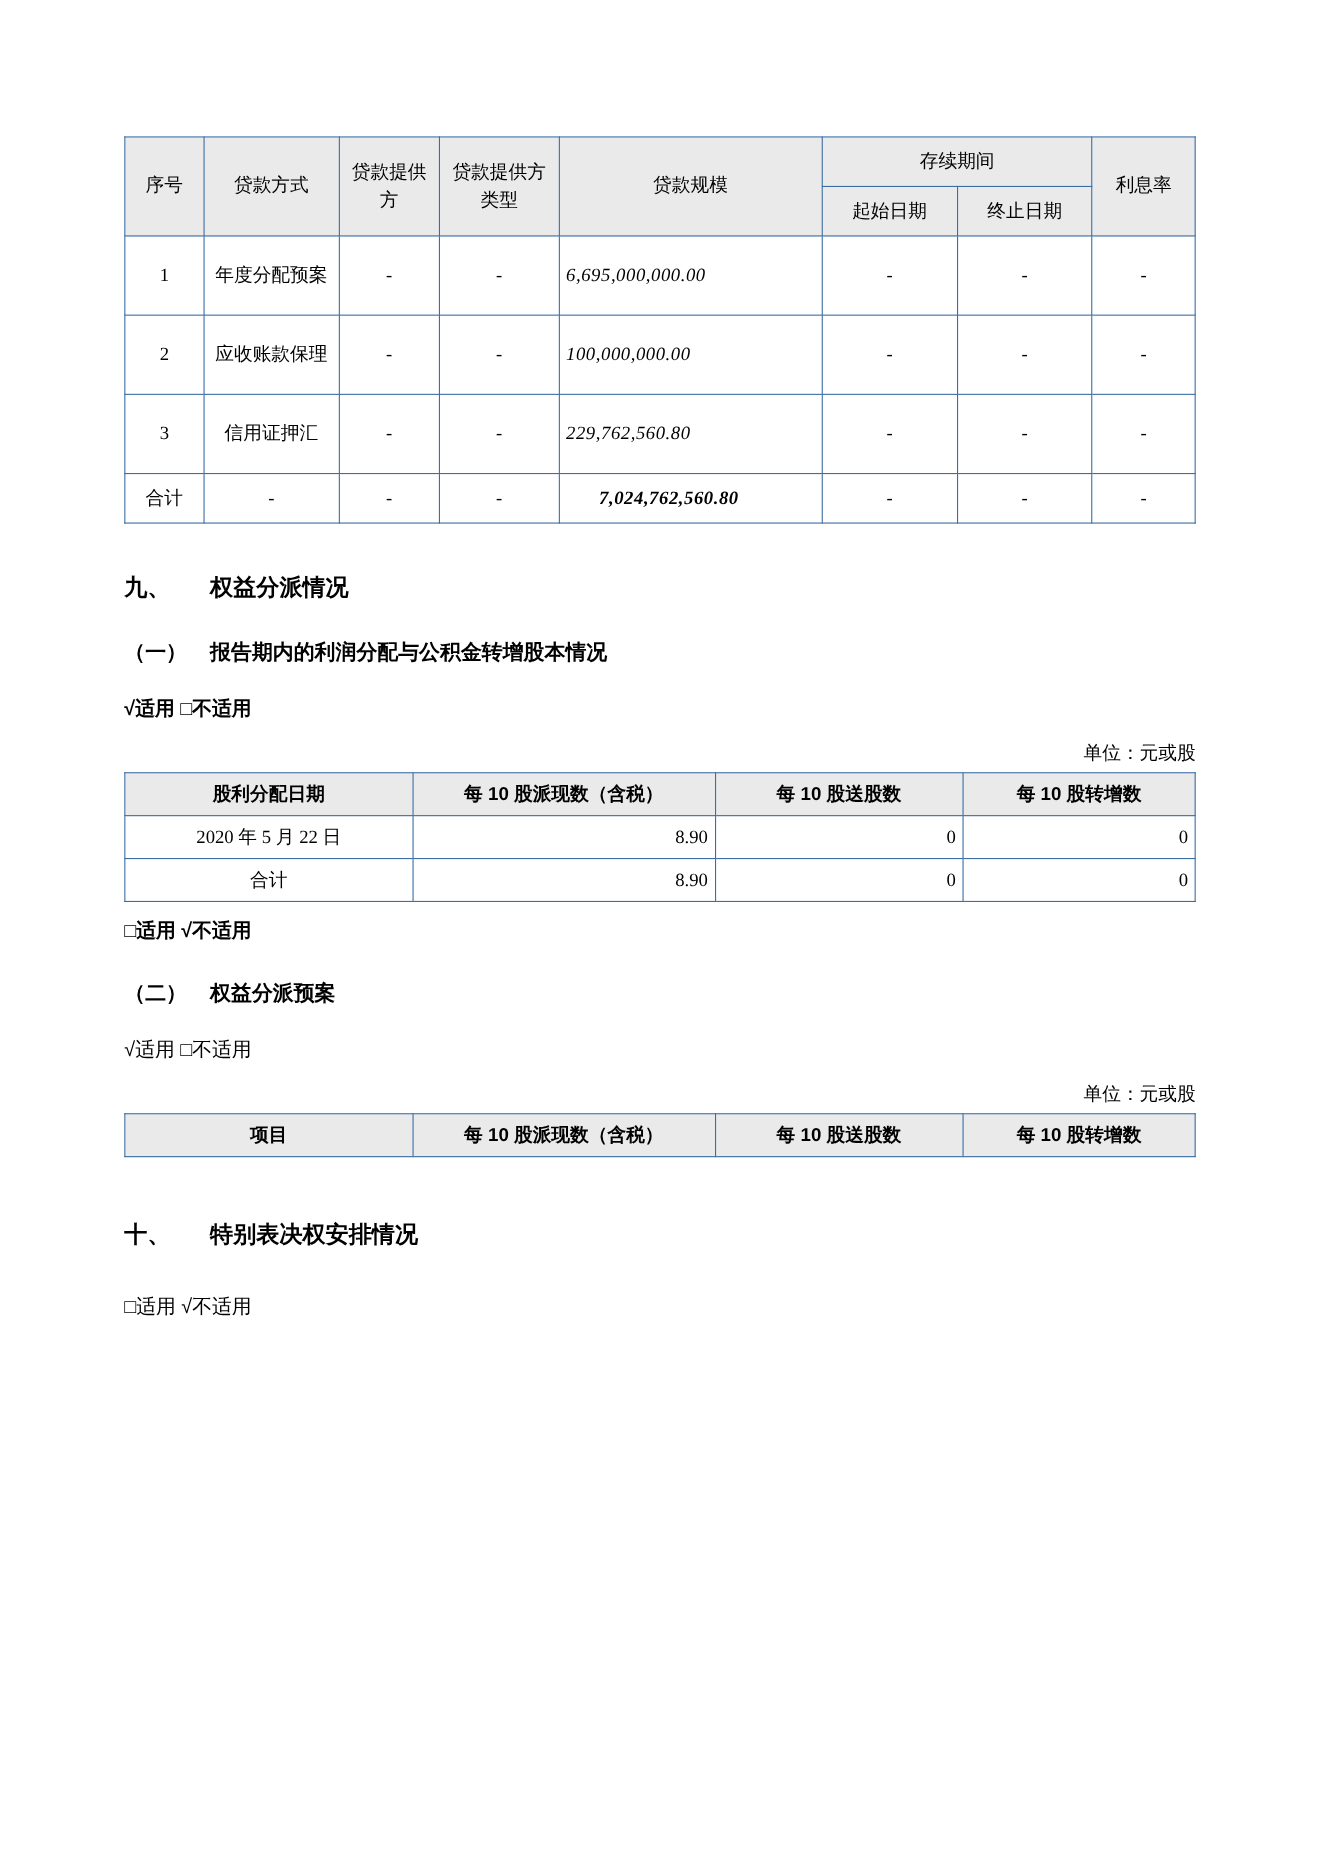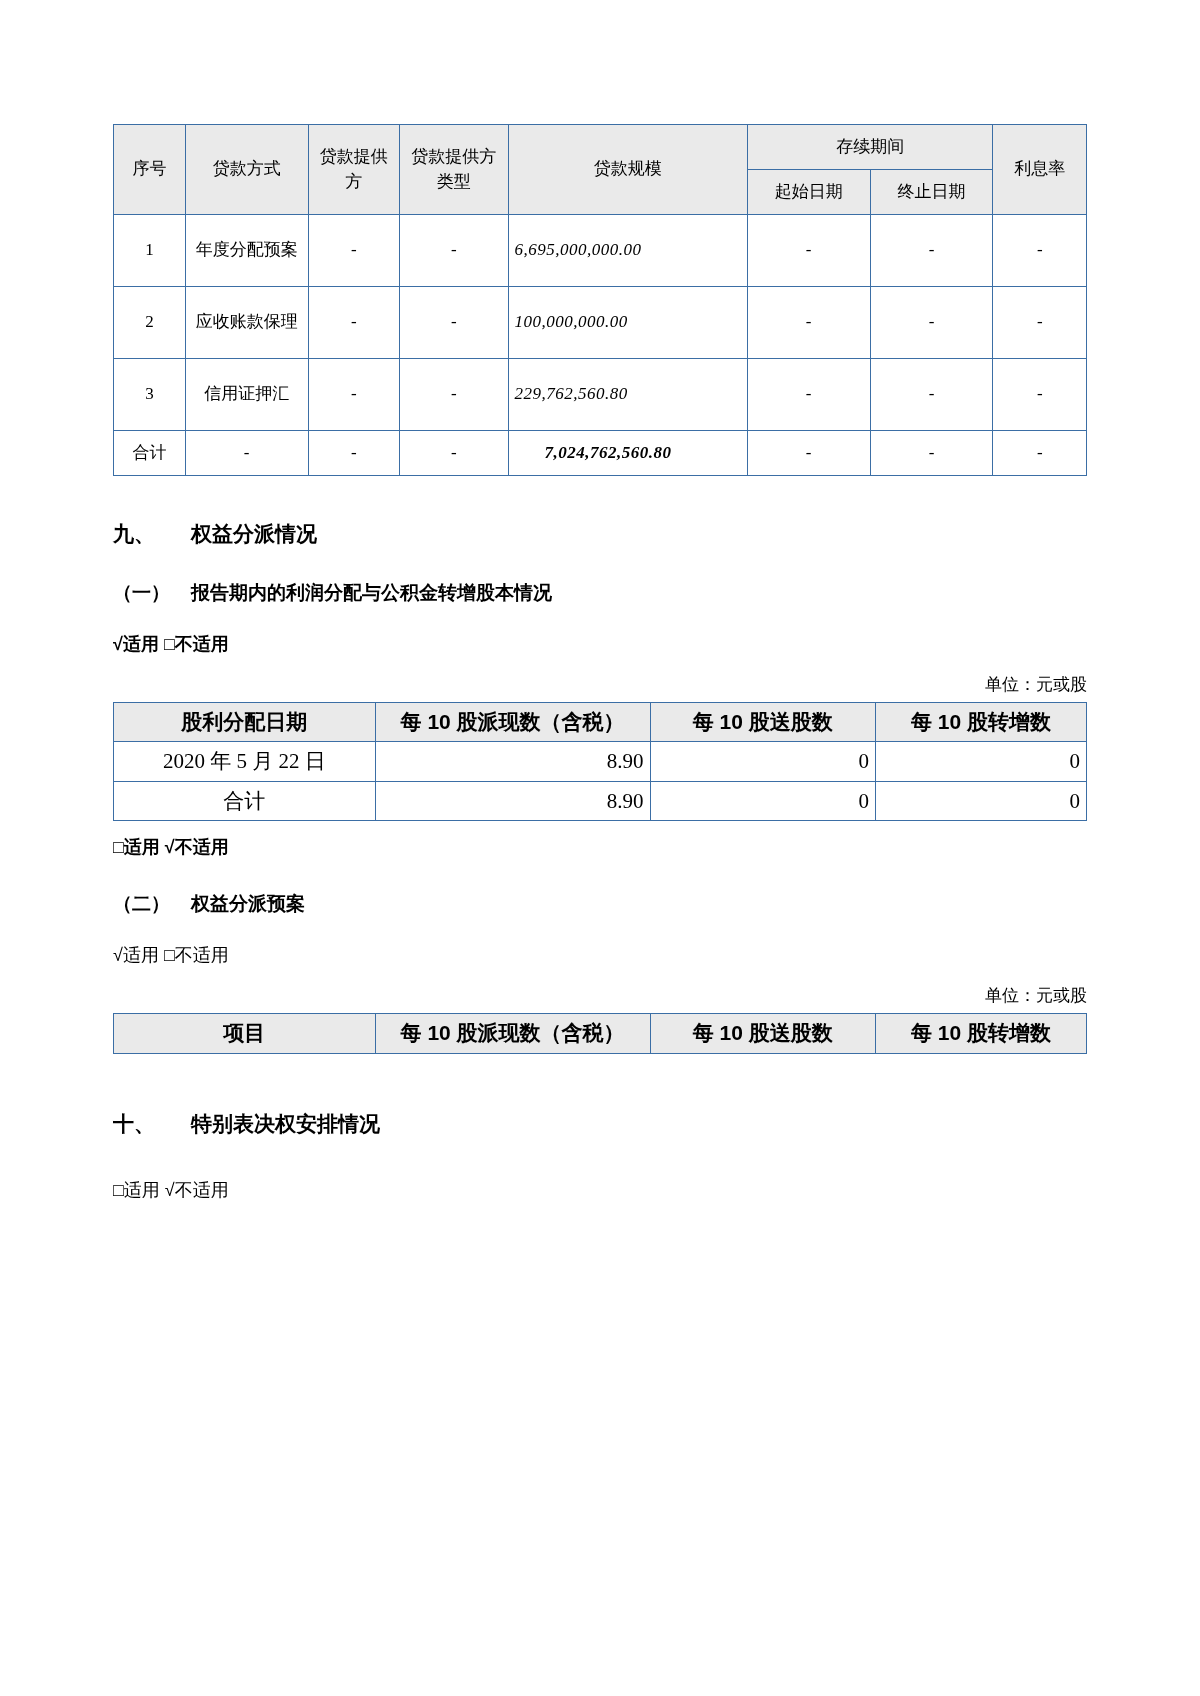--- a/index.html
+++ b/index.html
@@ -95,21 +95,21 @@
   .gap-s { margin-top: 14px; }
   .note {
     font-family: "Liberation Sans", "DejaVu Sans", sans-serif;
     font-size: 18px;
     font-weight: bold;
     margin: 14px 0 0 0;
   }
 
   
   .div-table { margin-top: 0; }
-  .div-table td { height: 30px; font-size: 21px; }
+  .div-table td { height: 30px; font-size: 17px; }
   .div-table .hdr { font-weight: bold; }
 </style>
 </head>
 <body>
 
 <div class="page">
 
   <table id="loan-table">
     <colgroup>
       <col style="width:66px">

